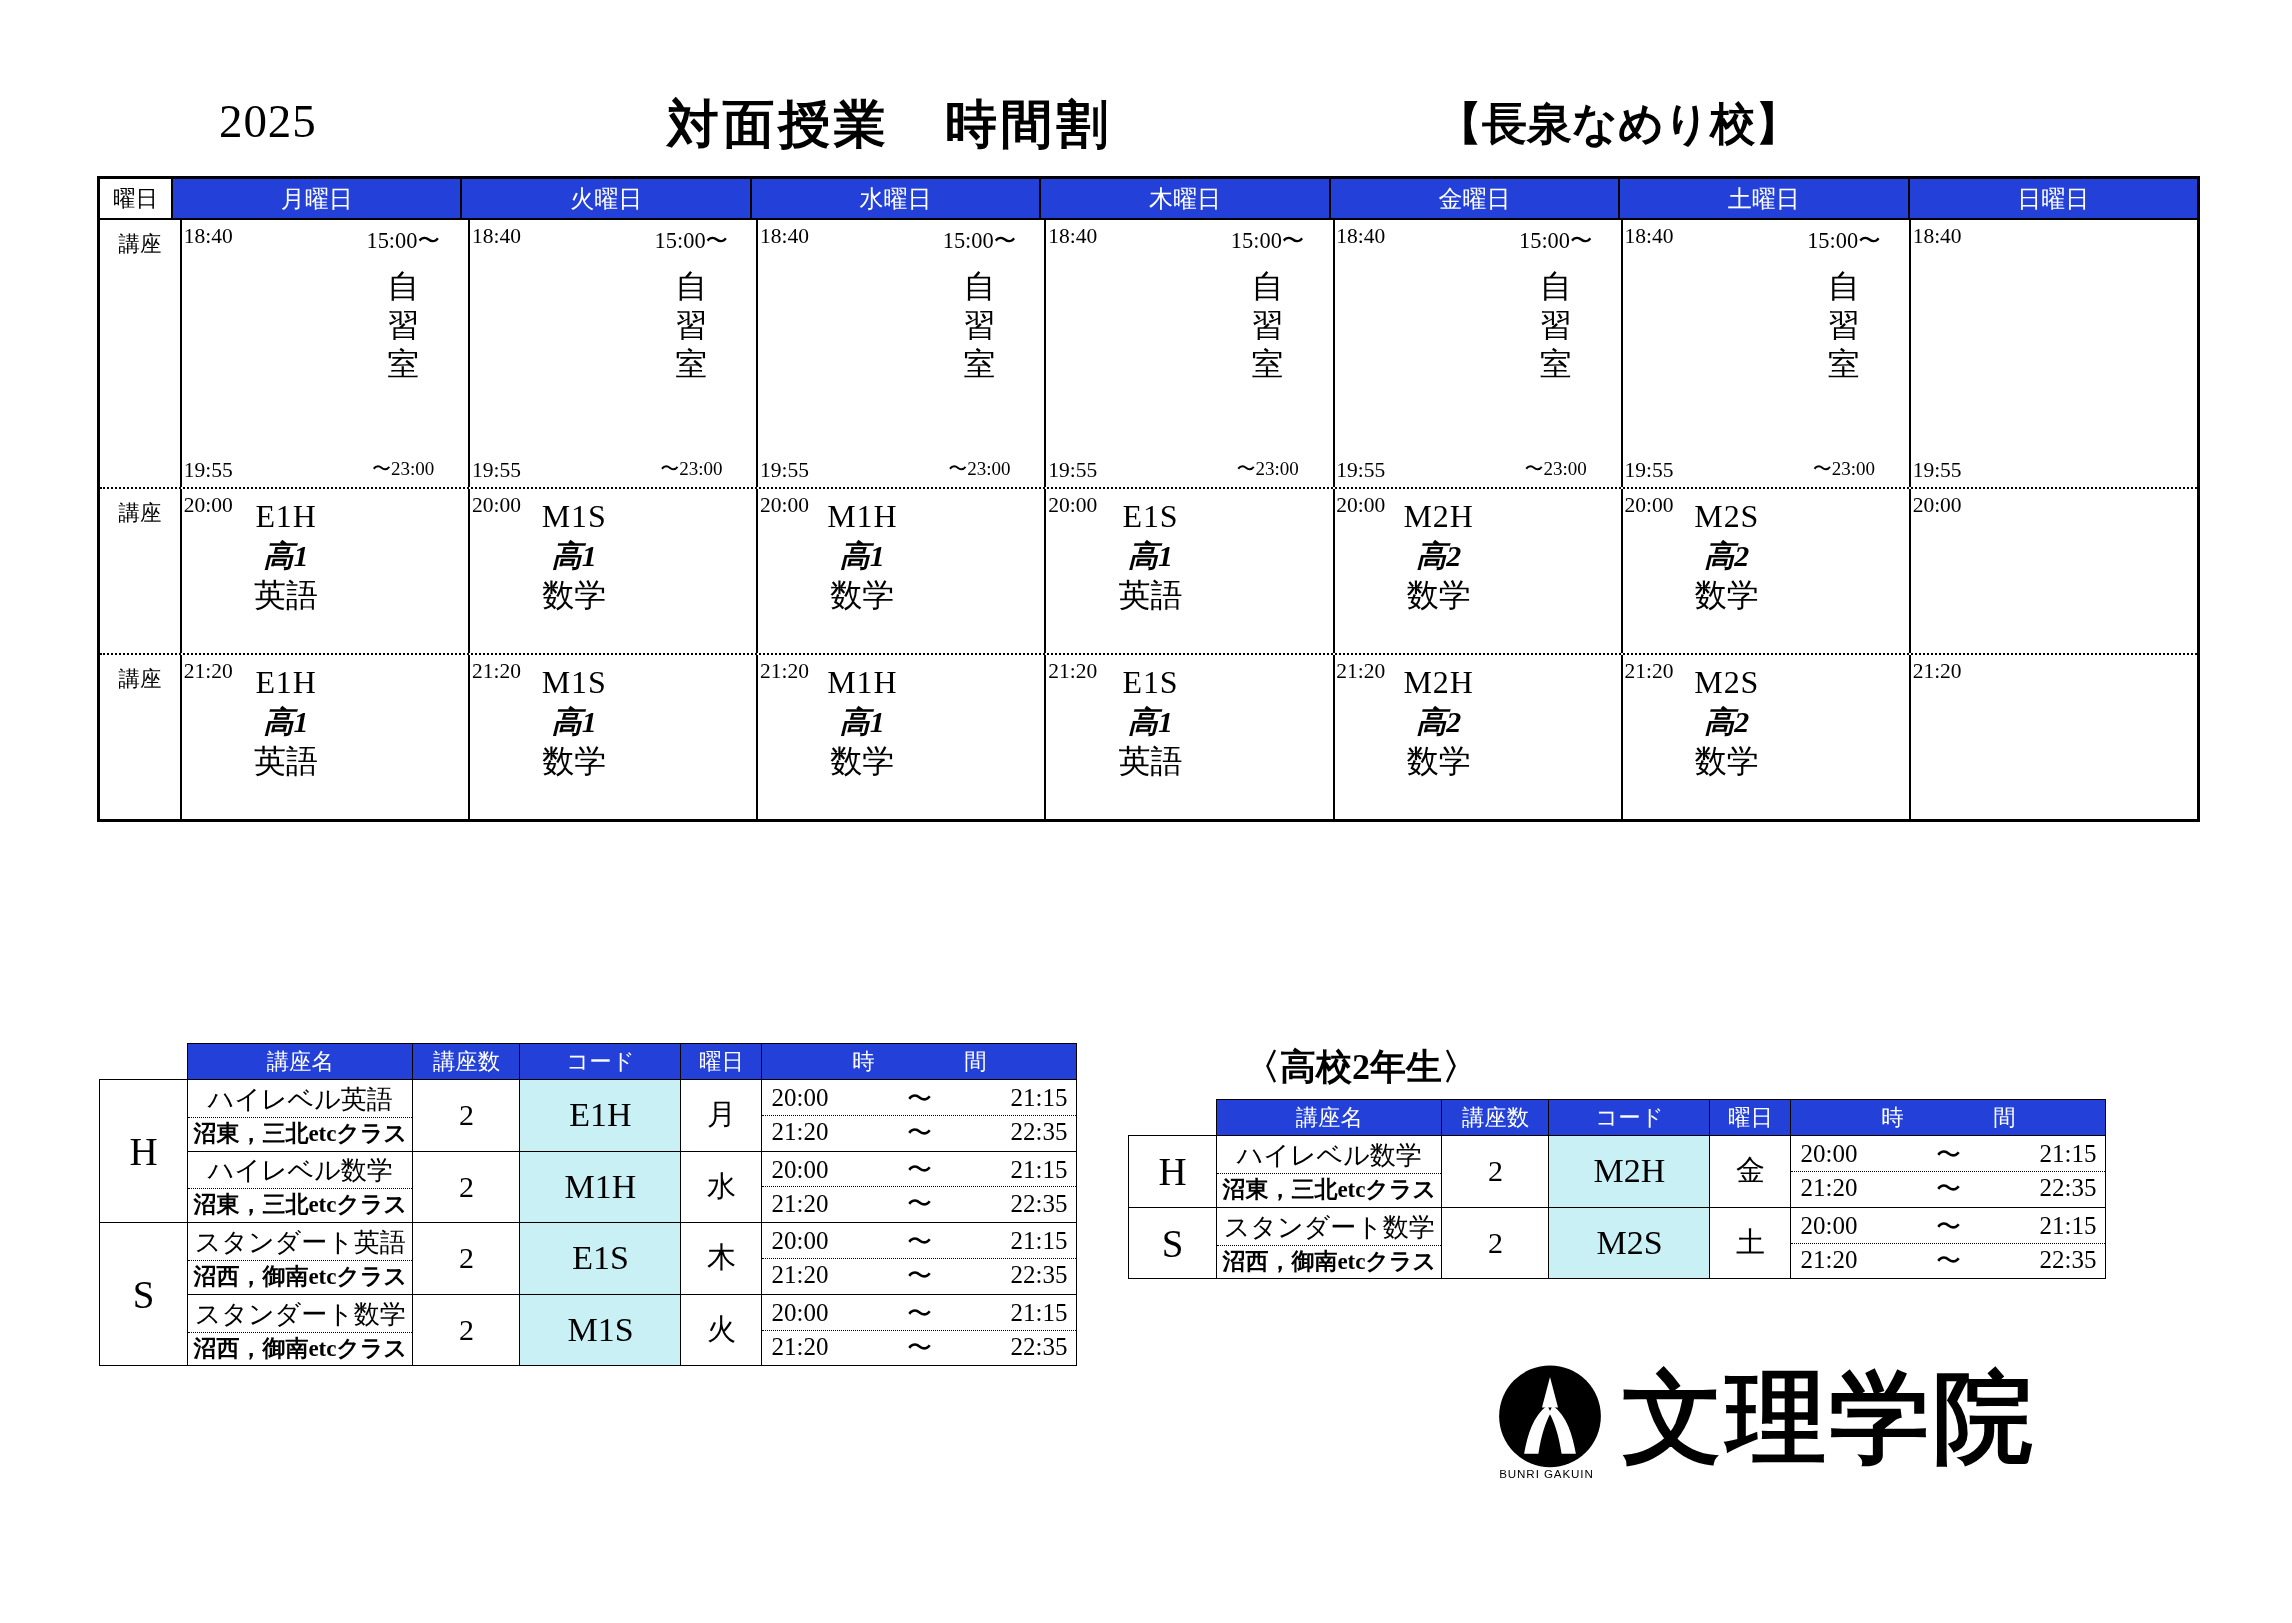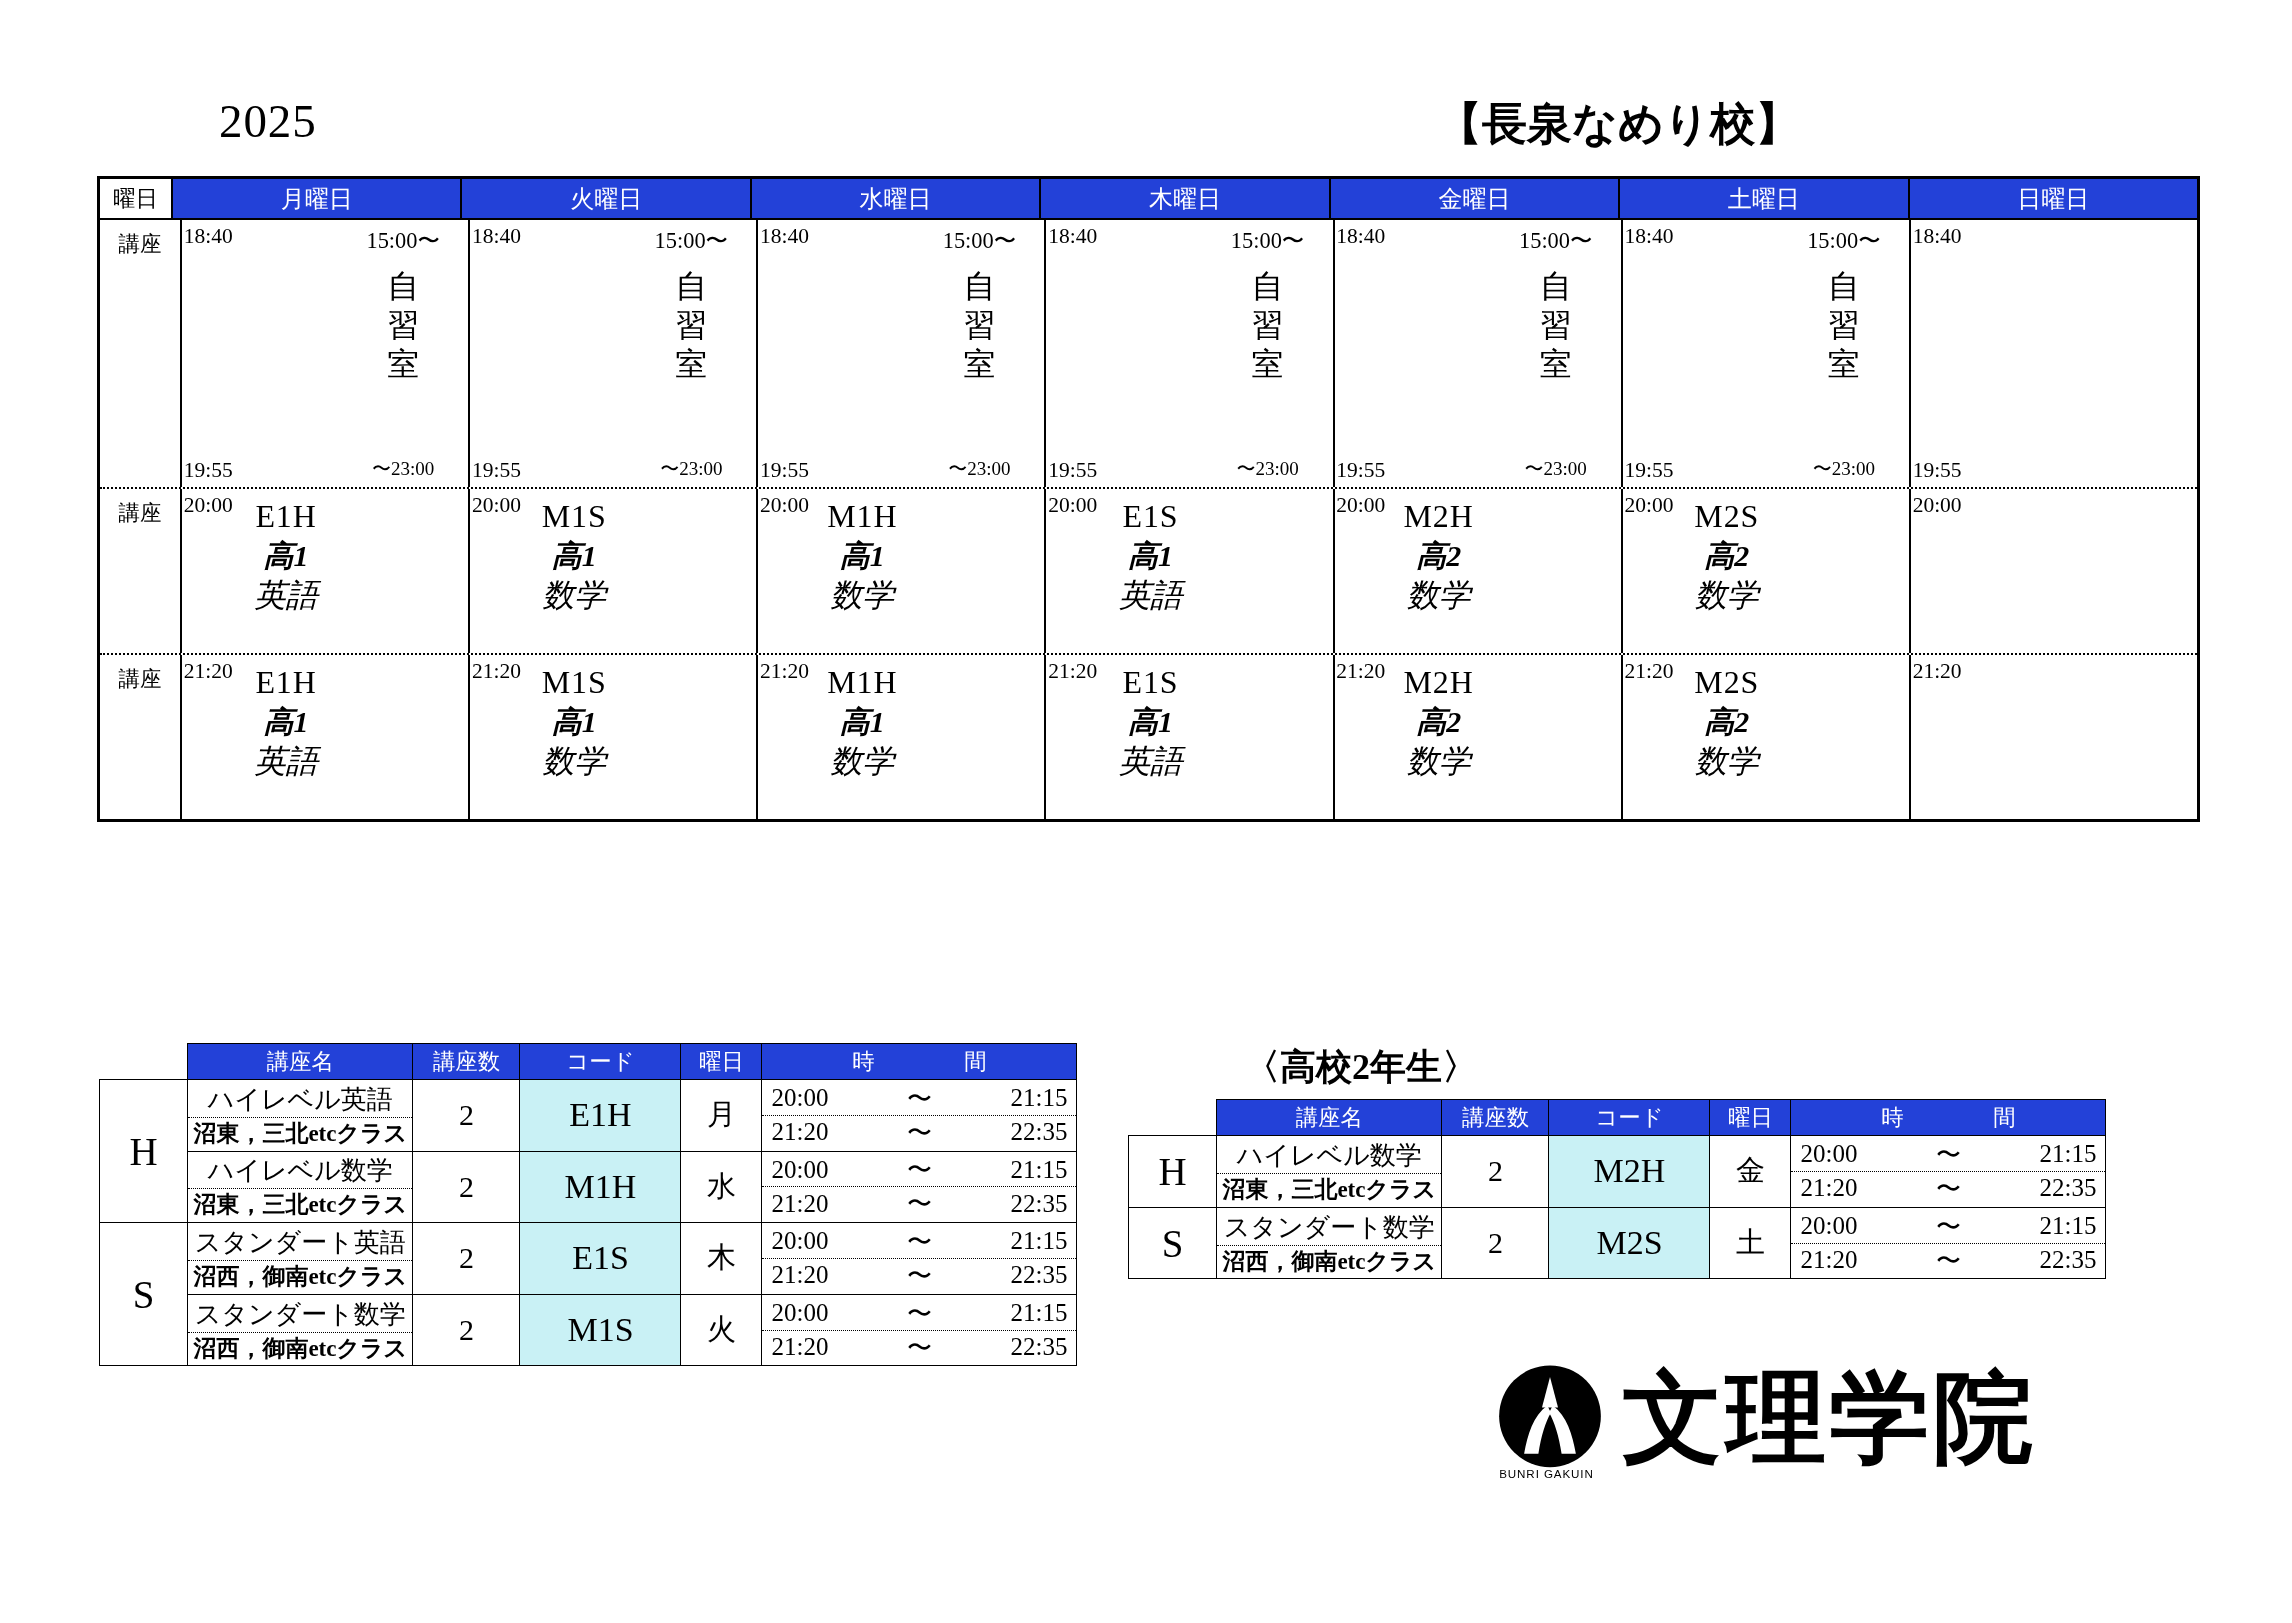--- a/index.html
+++ b/index.html
@@ -151,21 +151,20 @@
   }
   .coursecol .c-grade {
     font-size: 30px;
     font-style: italic;
     font-weight: bold;
     line-height: 1.3;
   }
   .coursecol .c-subj {
     font-size: 32px;
     line-height: 1.3;
-    font-style: italic;
   }
   .selfstudy {
     width: 130px;
     flex: none;
     box-sizing: border-box;
     position: relative;
     display: flex;
     flex-direction: column;
     align-items: center;
     justify-content: flex-start;
@@ -292,20 +291,21 @@
     font-size: 11.6px;
     letter-spacing: 0.9px;
     font-family: "Liberation Sans", sans-serif;
   }
 </style>
 </head>
 <body>
 
 <div class="header">
   <div class="hdr-year">2025</div>
+  <div class="hdr-title">対面授業　時間割</div>
   <div class="hdr-school">【長泉なめり校】</div>
 </div>
 
 <div class="tt">
 
   <div class="tt-daybar">
     <div class="cell-label">曜日</div>
     <div class="daycell">月曜日</div>
     <div class="daycell">火曜日</div>
     <div class="daycell">水曜日</div>

